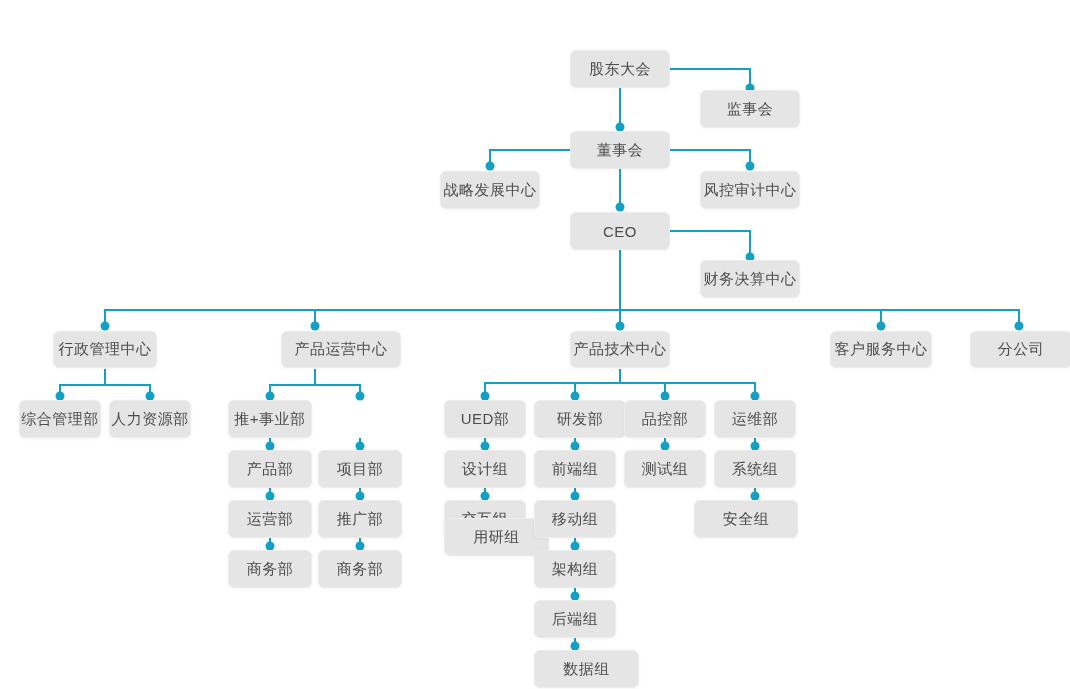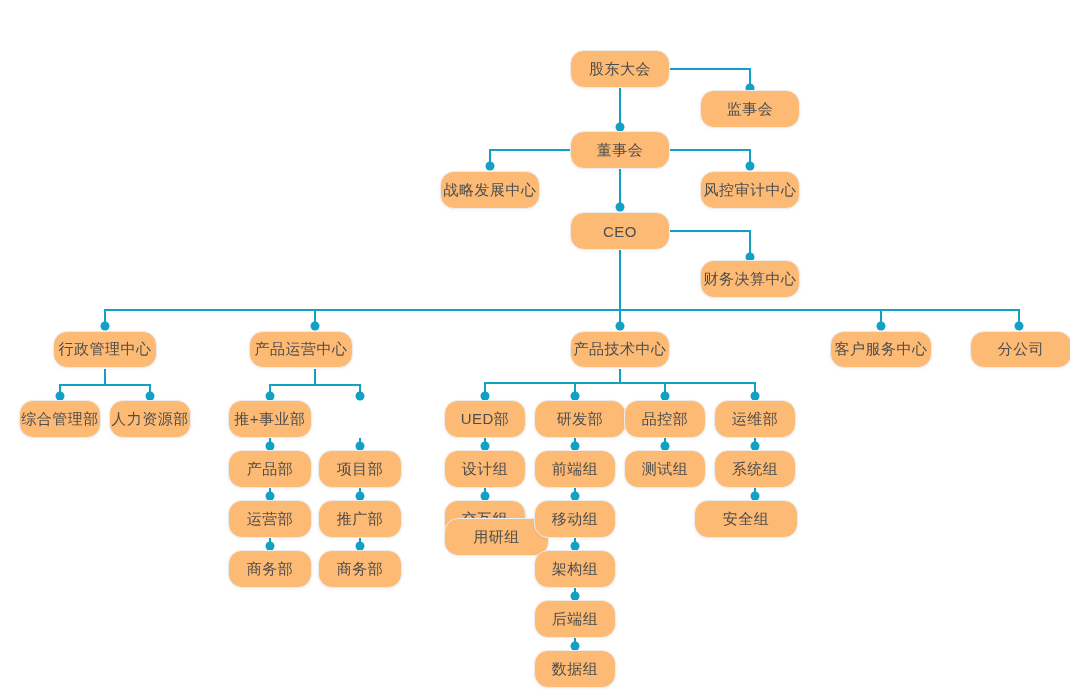--- a/index.html
+++ b/index.html
@@ -16,23 +16,23 @@
   .connector path {
     stroke: var(--accent, #12a0c4);
     stroke-width: 2;
     fill: none;
   }
   .connector circle { fill: var(--accent, #12a0c4); }
   .node {
     position: absolute;
     height: 38px;
     box-sizing: border-box;
-    background: #fdba74;
+    background: #e5e5e5;
     border: 1px solid var(--box-border, #ececec);
-    border-radius: 14px;
+    border-radius: 6px;
     box-shadow: 0 1px 4px rgba(0,0,0,0.04);
     display: flex;
     align-items: center;
     justify-content: center;
     font-size: 15px;
     color: var(--text, #4d4d4d);
     white-space: nowrap;
     letter-spacing: 0.5px;
   }
 </style>
@@ -114,21 +114,21 @@
 
   <div class="node" style="left:570px;top:50px;width:100px">股东大会</div>
   <div class="node" style="left:700px;top:90px;width:100px">监事会</div>
   <div class="node" style="left:570px;top:131px;width:100px">董事会</div>
   <div class="node" style="left:440px;top:171px;width:100px">战略发展中心</div>
   <div class="node" style="left:700px;top:171px;width:100px">风控审计中心</div>
   <div class="node" style="left:700px;top:260px;width:100px">财务决算中心</div>
   <div class="node" style="left:570px;top:212px;width:100px">CEO</div>
 
   <div class="node" style="left:53px;top:331px;width:104px;height:37px">行政管理中心</div>
-  <div class="node" style="left:249px;top:331px;width:104px;height:37px">产品运营中心</div>
+  <div class="node" style="left:281px;top:331px;width:120px;height:37px">产品运营中心</div>
   <div class="node" style="left:570px;top:331px;width:100px;height:37px">产品技术中心</div>
   <div class="node" style="left:830px;top:331px;width:102px;height:37px">客户服务中心</div>
   <div class="node" style="left:970px;top:331px;width:102px;height:37px">分公司</div>
 
   <div class="node" style="left:19px;top:400px;width:82px">综合管理部</div>
   <div class="node" style="left:109px;top:400px;width:82px">人力资源部</div>
 
   <div class="node" style="left:228px;top:400px;width:84px">推+事业部</div>
   <div class="node" style="left:228px;top:450px;width:84px">产品部</div>
   <div class="node" style="left:318px;top:450px;width:84px">项目部</div>
@@ -143,20 +143,20 @@
   <div class="node" style="left:714px;top:400px;width:82px">运维部</div>
 
   <div class="node" style="left:444px;top:450px;width:82px">设计组</div>
   <div class="node" style="left:444px;top:500px;width:82px">交互组</div>
   <div class="node" style="left:444px;top:518px;width:105px">用研组</div>
 
   <div class="node" style="left:534px;top:450px;width:82px">前端组</div>
   <div class="node" style="left:534px;top:500px;width:82px">移动组</div>
   <div class="node" style="left:534px;top:550px;width:82px">架构组</div>
   <div class="node" style="left:534px;top:600px;width:82px">后端组</div>
-  <div class="node" style="left:534px;top:650px;width:82px">数据组</div>
+  <div class="node" style="left:534px;top:650px;width:105px">数据组</div>
 
   <div class="node" style="left:624px;top:450px;width:82px">测试组</div>
 
   <div class="node" style="left:714px;top:450px;width:82px">系统组</div>
   <div class="node" style="left:694px;top:500px;width:104px">安全组</div>
 
 </div>
 
 </body></html>

